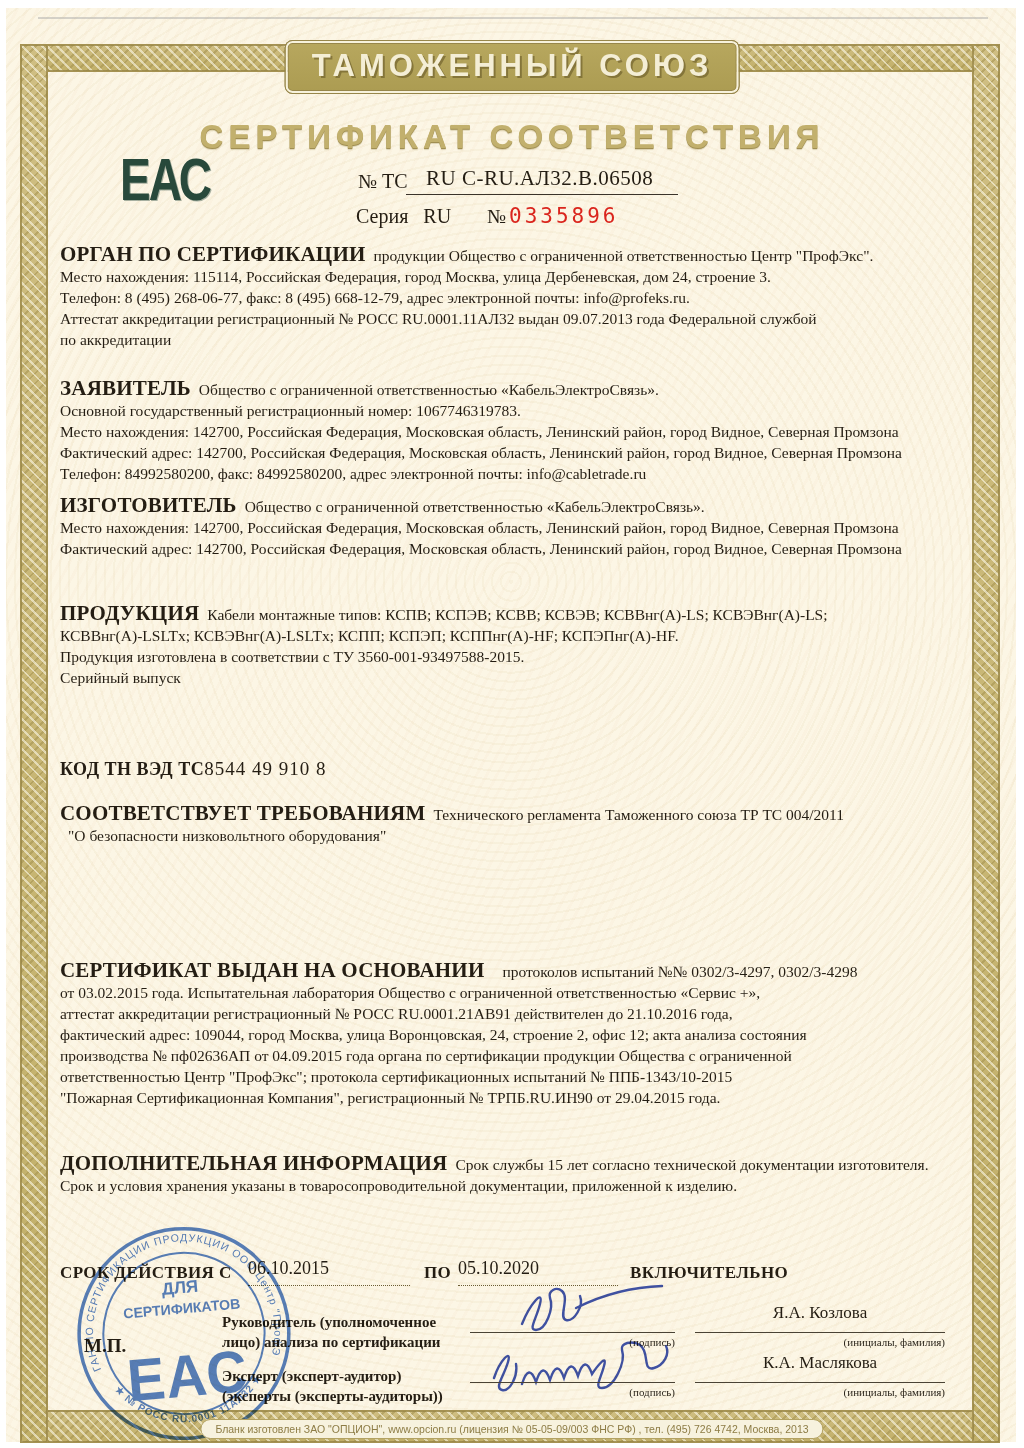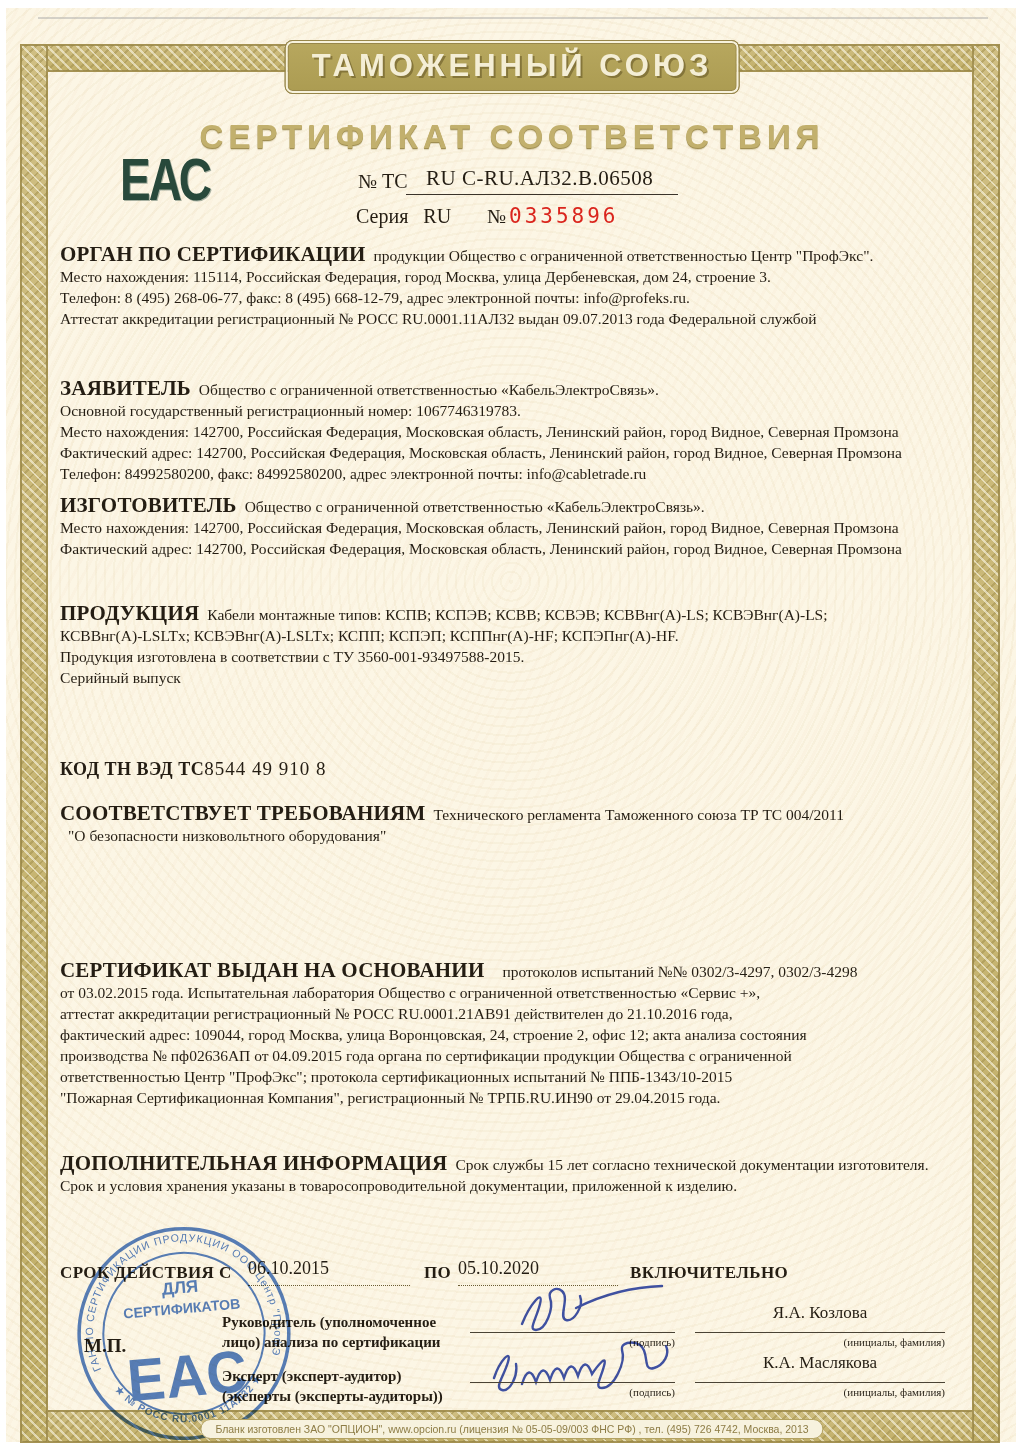--- a/index.html
+++ b/index.html
@@ -114,20 +114,21 @@
 <div class="num-underline"></div>
 <div class="series-label">Серия RU</div>
 <div class="serial-no">№</div>
 <div class="serial-digits">0335896</div>
 
 <div class="sec" style="top:244px">
   <div><b class="h">ОРГАН ПО СЕРТИФИКАЦИИ</b><span class="lead">продукции Общество с ограниченной ответственностью Центр "ПрофЭкс".</span></div>
   <div>Место нахождения: 115114, Российская Федерация, город Москва, улица Дербеневская, дом 24, строение 3.</div>
   <div>Телефон: 8 (495) 268-06-77, факс: 8 (495) 668-12-79, адрес электронной почты: info@profeks.ru.</div>
   <div>Аттестат аккредитации регистрационный № РОСС RU.0001.11АЛ32 выдан 09.07.2013 года Федеральной службой</div>
+  <div>по аккредитации</div>
 </div>
 
 <div class="sec" style="top:378px">
   <div><b class="h">ЗАЯВИТЕЛЬ</b><span class="lead">Общество с ограниченной ответственностью «КабельЭлектроСвязь».</span></div>
   <div>Основной государственный регистрационный номер: 1067746319783.</div>
   <div>Место нахождения: 142700, Российская Федерация, Московская область, Ленинский район, город Видное, Северная Промзона</div>
   <div>Фактический адрес: 142700, Российская Федерация, Московская область, Ленинский район, город Видное, Северная Промзона</div>
   <div>Телефон: 84992580200, факс: 84992580200, адрес электронной почты: info@cabletrade.ru</div>
 </div>
 

